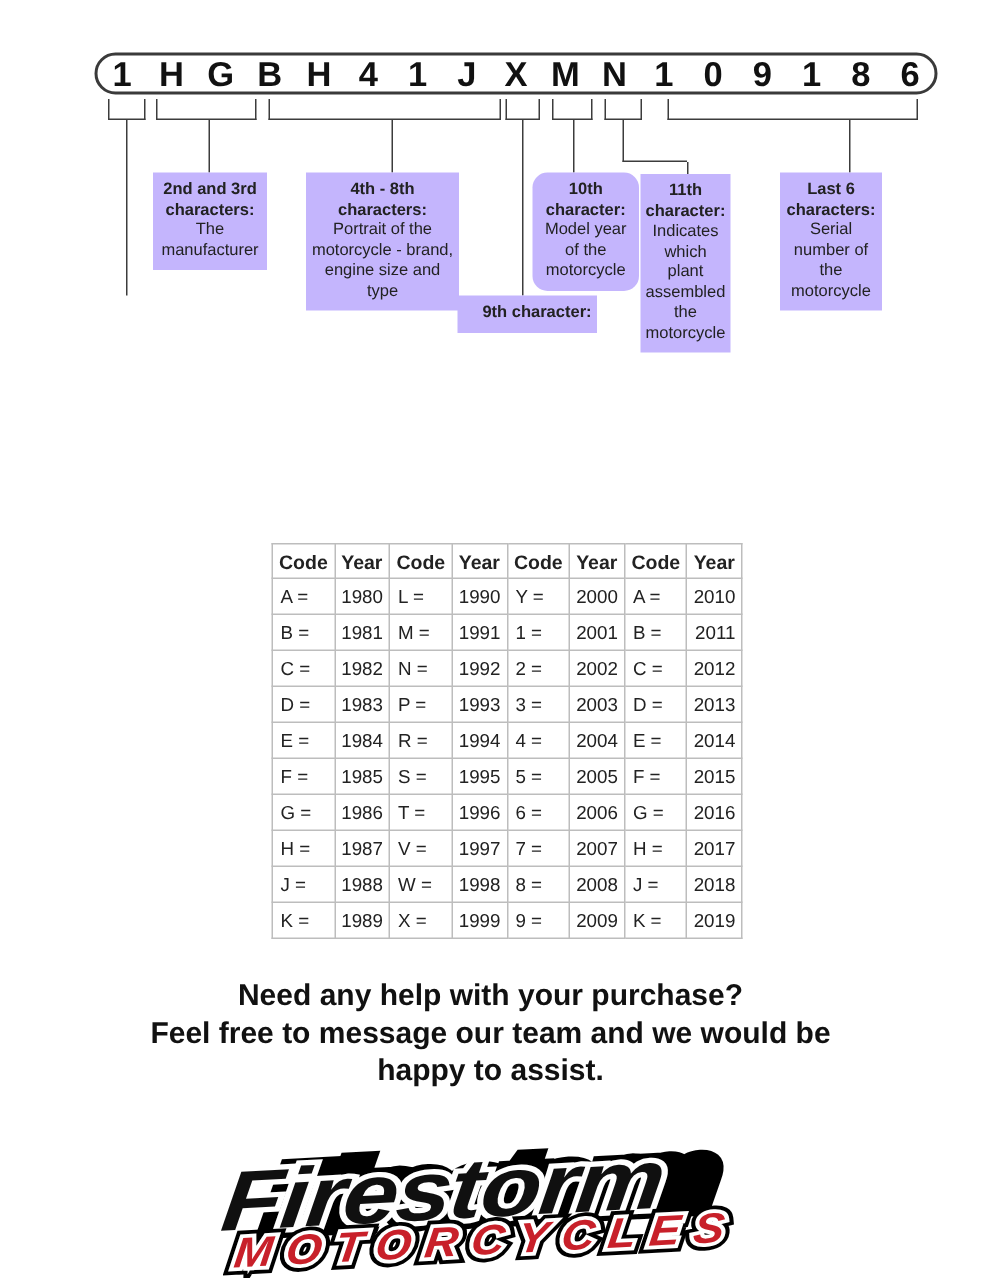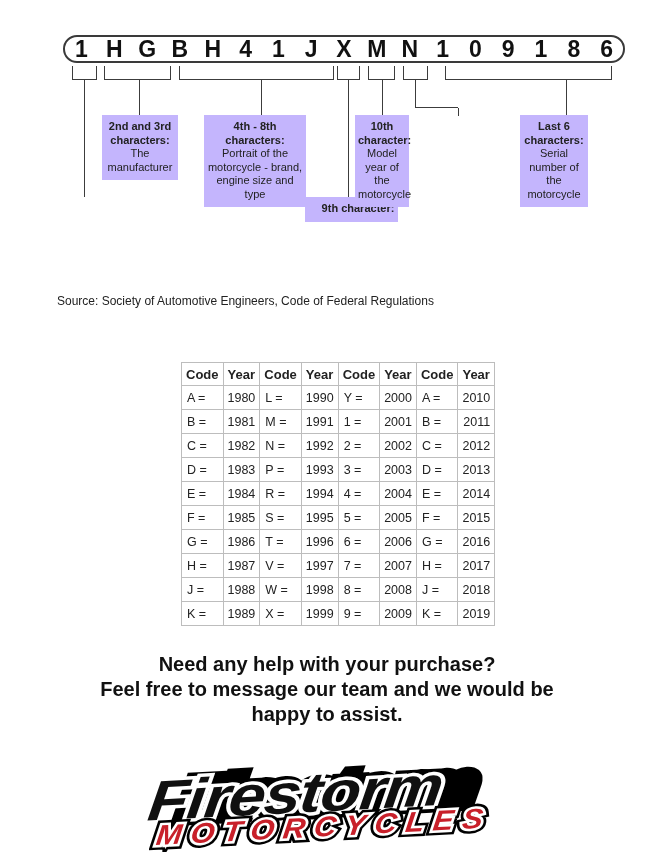--- a/index.html
+++ b/index.html
@@ -118,30 +118,33 @@
     <span class="hd">2nd and 3rd characters:</span><br>
     <span>The manufacturer</span>
   </div>
   <div class="note" style="left:204px; top:115px; width:102px;">
     <span class="hd">4th - 8th characters:</span><br>
     <span>Portrait of the motorcycle - brand, engine size and type</span>
   </div>
   <div class="note" style="left:305px; top:197px; width:93px;padding-left:16px;">
     <span class="hd">9th character:</span><br>
   </div>
-  <div class="note" style="left:355px; top:115px; width:54px;">
+  <div class="note" style="left:355px; top:115px; width:71px;border-radius:10px;">
     <span class="hd">10th character:</span><br>
     <span>Model year of the motorcycle</span>
+  </div>
+  <div class="note" style="left:427px; top:116px; width:60px;">
+    <span class="hd">11th character:</span><br>
+    <span>Indicates which plant assembled the motorcycle</span>
   </div>
   <div class="note" style="left:520px; top:115px; width:68px;">
     <span class="hd">Last 6 characters:</span><br>
     <span>Serial number of the motorcycle</span>
   </div>
 
-  <div class="source-line">Source:  Society of Automotive Engineers, Code of Federal Regulations</div>
 
   <table class="codes">
     <thead>
         <tr>
           <th>Code</th>
           <th>Year</th>
           <th>Code</th>
           <th>Year</th>
           <th>Code</th>
           <th>Year</th>

